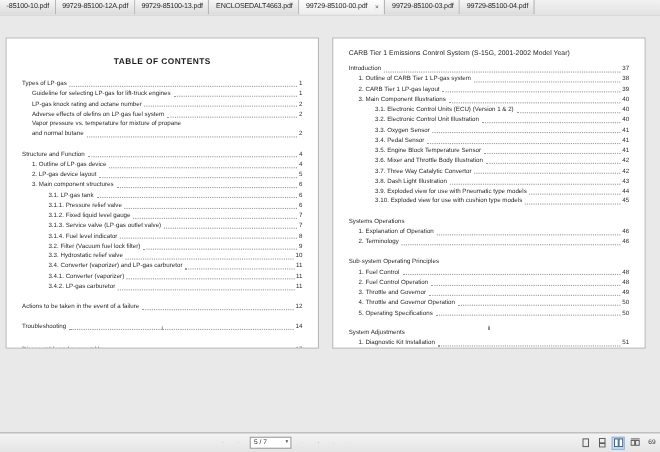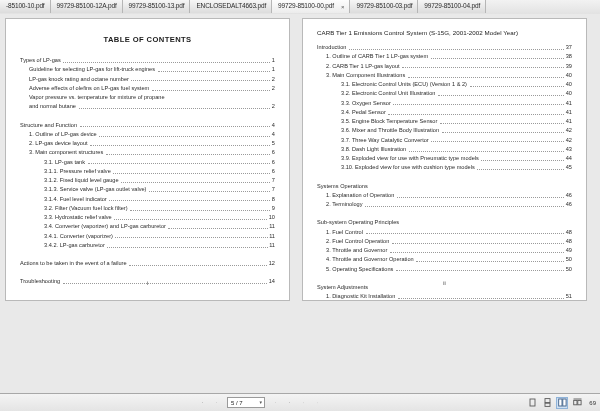--- a/index.html
+++ b/index.html
@@ -51,21 +51,21 @@
   
   #viewport {
     position: absolute;
     left: 0; top: 14px;
     width: 600px; height: 379px;
     background: #e9e9e9;
     overflow: hidden;
   }
   .page {
     position: absolute;
-    top: 4px;
+    top: 20px;
     width: 285px;
     height: 283px;
     background: #ffffff;
     border: 1px solid #b9b9b9;
     box-sizing: border-box;
     overflow: hidden;
   }
   #page-left  { left: 5px; }
   #page-right { left: 302px; }
 

